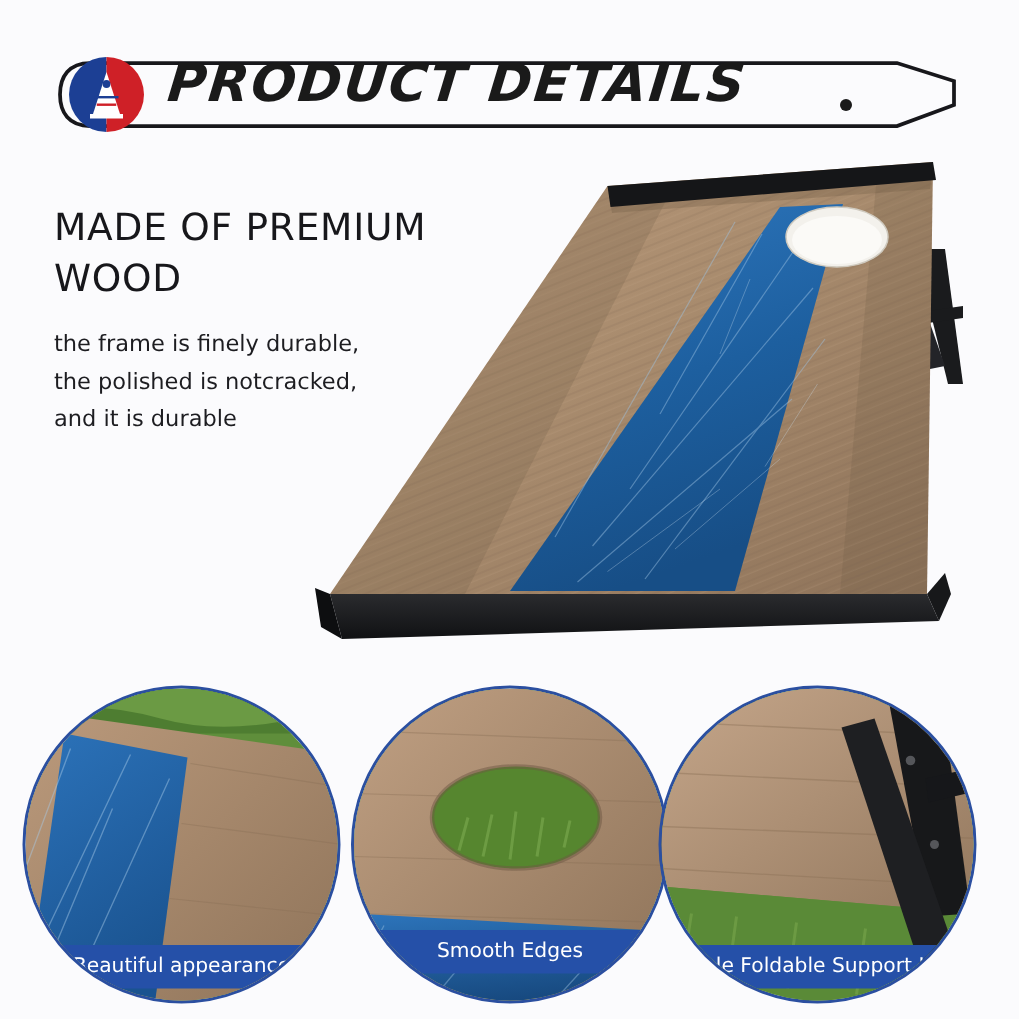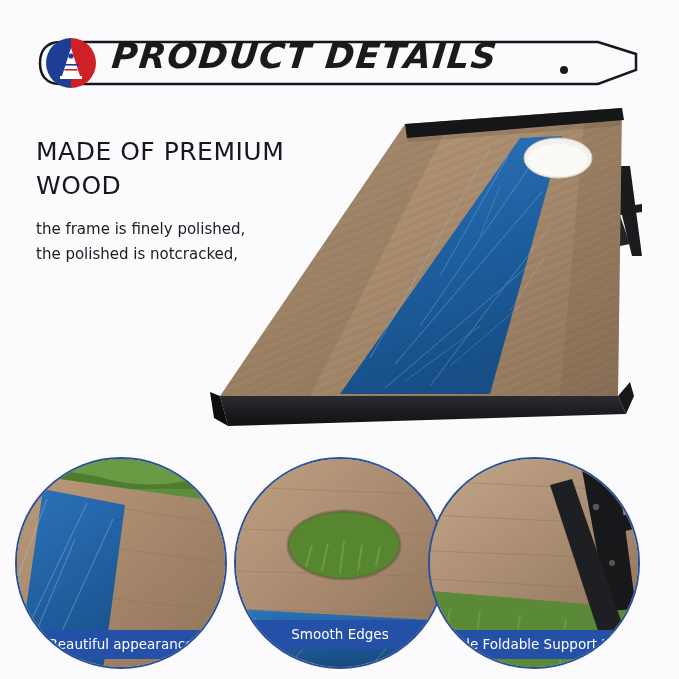--- a/index.html
+++ b/index.html
@@ -116,21 +116,21 @@
   .circle {
     position: absolute;
     width: 212px; height: 212px;
     border-radius: 50%;
     overflow: hidden;
     border: 2px solid #2b4fa0;
     box-sizing: border-box;
   }
   .circle-1 { left: 15px;  top: 2px; }
   .circle-2 { left: 234px; top: 2px; }
-  .circle-3 { left: 428px; top: 2px; }
+  .circle-3 { left: 439px; top: 2px; }
 
   .circle-caption {
     position: absolute;
     left: 0; bottom: 18px;
     width: 100%;
     background: #2550a8;
     color: #ffffff;
     text-align: center;
     font-size: 13.5px;
     line-height: 18px;
@@ -241,22 +241,23 @@
 
     <ellipse cx="368" cy="62" rx="34" ry="20" fill="#f3f1ec"></ellipse>
     <ellipse cx="368" cy="62" rx="34" ry="20" fill="none" stroke="#cfcabf" stroke-width="1"></ellipse>
     <ellipse cx="368" cy="64" rx="30" ry="16" fill="#fbfaf7"></ellipse>
   </svg>
 </div>
 
 <div class="hero-text">
   <div class="hero-heading">MADE OF PREMIUM WOOD</div>
   <div class="hero-body">
-    <div>the frame is finely polished,</div>
+    <div>the frame is finely durable,</div>
     <div>the polished is notcracked,</div>
+    <div>and it is durable</div>
   </div>
 </div>
 
 <div class="circles">
 
   <div class="circle circle-1">
     <svg viewBox="0 0 212 212" width="212" height="212">
       <defs>
         <linearGradient id="w1" x1="0" y1="0" x2="1" y2="1">
           <stop offset="0%" stop-color="#bb9a7c"></stop>

